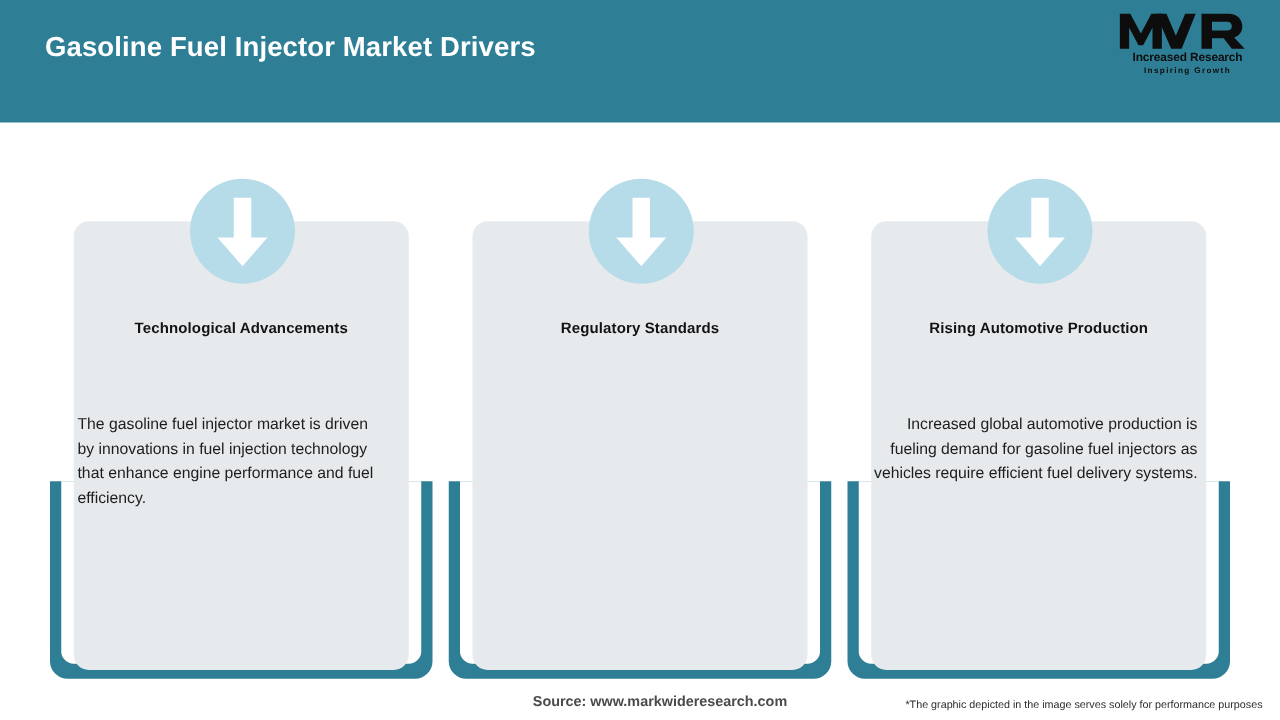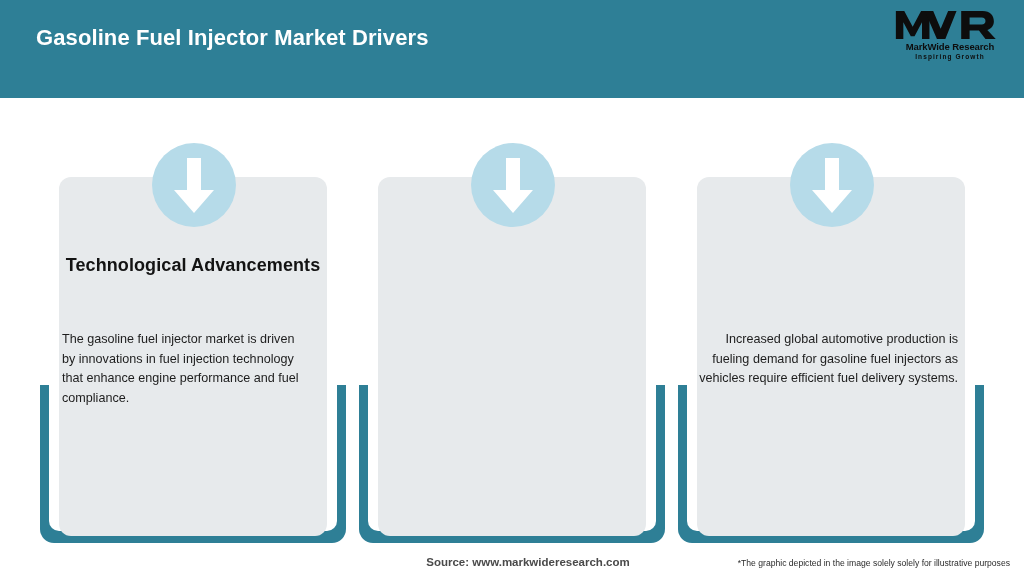--- a/index.html
+++ b/index.html
@@ -132,21 +132,21 @@
     width: 42px;
     height: 56px;
   }
 
   .card-title {
     position: absolute;
     left: 19px;
     top: 112px;            
     width: 268px;
     text-align: center;
-    font-size: 18px;
+    font-size: 12px;
     font-weight: bold;
     color: #131313;
     letter-spacing: 0.1px;
   }
   .card-body {
     position: absolute;
     left: 42px;            
     top: 187px;            
     width: 245px;
     font-size: 12.6px;
@@ -190,59 +190,61 @@
     <svg id="logo-mark" viewBox="0 0 120 34" xmlns="http://www.w3.org/2000/svg">
       <g fill="#0d0d0d">
 
         <polygon points="2,33 2,3 11,3 20,20 29,3 38,3 38,33 30,33 30,15 22,30 18,30 10,15 10,33"></polygon>
 
         <polygon points="33,3 42,3 50,22 58,3 67,3 55,33 46,33"></polygon>
 
         <path d="M72,3 L95,3 C103,3 107,8 107,14 C107,19 104,22 100,23.5 L109,33 L98,33 L91,24 L81,24 L81,33 L72,33 Z M81,10 L81,17.5 L94,17.5 C96.5,17.5 98,16 98,13.7 C98,11.4 96.5,10 94,10 Z"></path>
       </g>
     </svg>
-    <span id="logo-name">MarkWide Research</span>
+    <span id="logo-name">Increased Research</span>
     <span id="logo-tagline">Inspiring Growth</span>
   </div>
 
   <div class="card-group g0">
     <div class="frame">
       <div class="frame-inner"></div>
     </div>
     <div class="card"></div>
     <div class="icon-circle">
       <svg class="arrow-svg" viewBox="0 0 42 56" xmlns="http://www.w3.org/2000/svg">
         <polygon fill="#ffffff" points="14,0 28,0 28,32 41,32 21,55 1,32 14,32"></polygon>
       </svg>
     </div>
     <div class="card-title">Technological Advancements</div>
-    <div class="card-body">The gasoline fuel injector market is driven by innovations in fuel injection technology that enhance engine performance and fuel compliance.</div>
+    <div class="card-body">The gasoline fuel injector market is driven by innovations in fuel injection technology that enhance engine performance and fuel efficiency.</div>
   </div>
 
   <div class="card-group g1">
     <div class="frame">
       <div class="frame-inner"></div>
     </div>
     <div class="card"></div>
     <div class="icon-circle">
       <svg class="arrow-svg" viewBox="0 0 42 56" xmlns="http://www.w3.org/2000/svg">
         <polygon fill="#ffffff" points="14,0 28,0 28,32 41,32 21,55 1,32 14,32"></polygon>
       </svg>
     </div>
+    <div class="card-title">Regulatory Standards</div>
   </div>
 
   <div class="card-group g2">
     <div class="frame">
       <div class="frame-inner"></div>
     </div>
     <div class="card"></div>
     <div class="icon-circle">
       <svg class="arrow-svg" viewBox="0 0 42 56" xmlns="http://www.w3.org/2000/svg">
         <polygon fill="#ffffff" points="14,0 28,0 28,32 41,32 21,55 1,32 14,32"></polygon>
       </svg>
     </div>
+    <div class="card-title">Rising Automotive Production</div>
     <div class="card-body">Increased global automotive production is fueling demand for gasoline fuel injectors as vehicles require efficient fuel delivery systems.</div>
   </div>
 
   <div id="footer-source">Source: www.markwideresearch.com</div>
-  <div id="footer-disclaimer">*The graphic depicted in the image solely solely for illustrative purposes</div>
+  <div id="footer-disclaimer">*The graphic depicted in the image serves solely for performance purposes</div>
 
 </div>
 
 </body></html>

